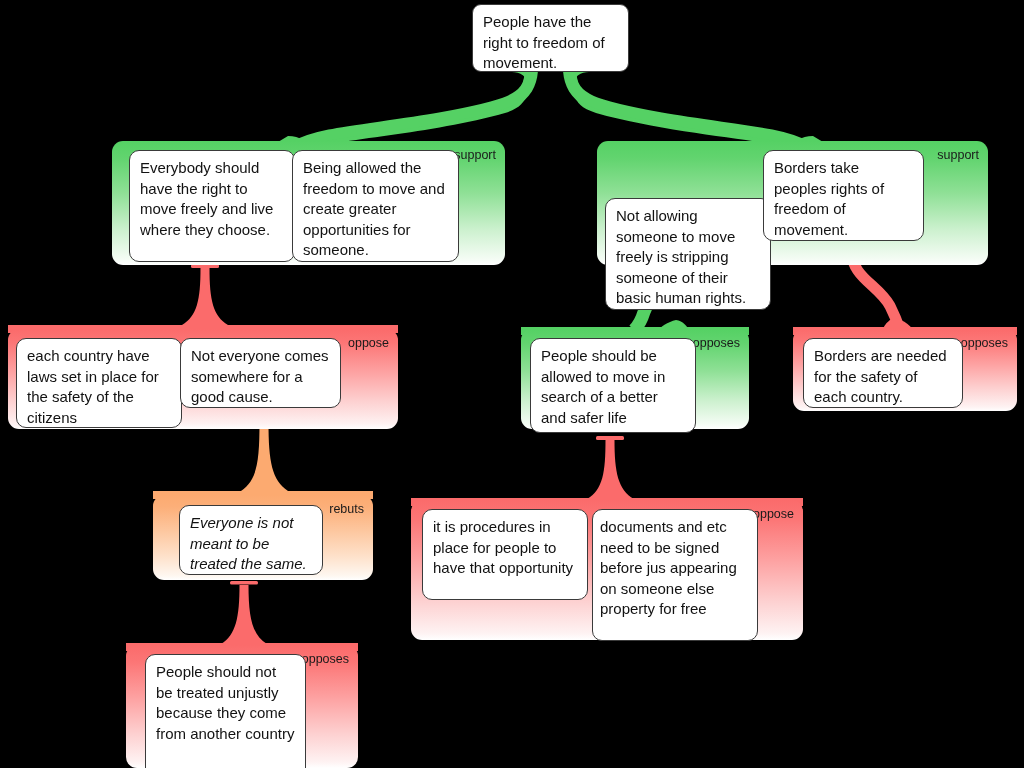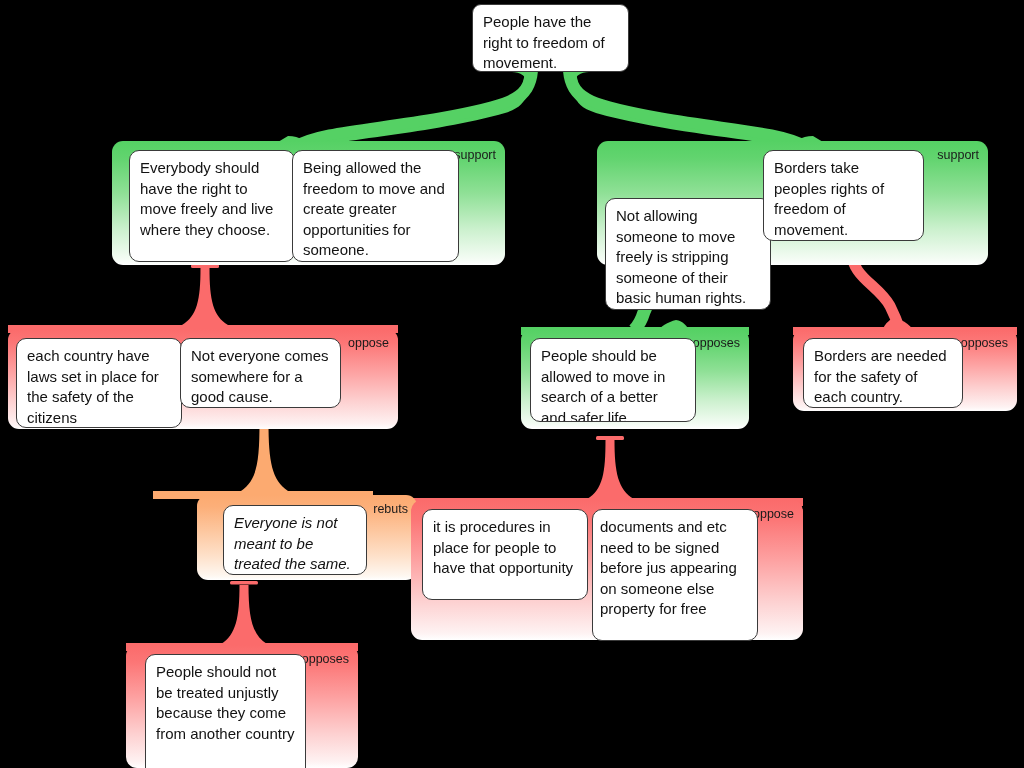--- a/index.html
+++ b/index.html
@@ -39,21 +39,20 @@
     box-sizing: border-box;
   }
   .group.support {
     background: linear-gradient(to bottom, #55d164 0%, #62d46f 14%, #8fe096 42%, #cdf1cf 72%, #f4fcf4 95%, #ffffff 100%);
   }
   .group.oppose {
     background: linear-gradient(to bottom, #fb6b6b 0%, #fc7676 14%, #fda0a0 42%, #fdd0d0 72%, #fef2f2 95%, #ffffff 100%);
   }
   .group.rebut {
     background: linear-gradient(to bottom, #fcaa70 0%, #fcaf79 14%, #fdc79f 42%, #fee1ca 72%, #fef7f0 95%, #ffffff 100%);
-    margin-left: 44px;
   }
 
   .group-label {
     position: absolute;
     top: 7px;
     right: 9px;
     font-size: 12.5px;
     line-height: 14px;
     color: #1a1a1a;
     white-space: nowrap;
@@ -191,21 +190,21 @@
   </div>
 
   <div class="group oppose" style="left:8px; top:329px; width:390px; height:100px;">
     <span class="group-label">oppose</span>
     <div class="card" style="left:8px; top:9px; width:166px; height:90px;">each country have laws set in place for the safety of the citizens</div>
     <div class="card" style="left:172px; top:9px; width:161px; height:70px;">Not everyone comes somewhere for a good cause.</div>
   </div>
 
   <div class="group support" style="left:521px; top:329px; width:228px; height:100px;">
     <span class="group-label">opposes</span>
-    <div class="card" style="left:9px; top:9px; width:166px; height:84px;">People should be allowed to move in search of a better and safer life</div>
+    <div class="card" style="left:9px; top:9px; width:166px; height:95px;">People should be allowed to move in search of a better and safer life</div>
   </div>
 
   <div class="group oppose" style="left:793px; top:329px; width:224px; height:82px;">
     <span class="group-label">opposes</span>
     <div class="card" style="left:10px; top:9px; width:160px; height:70px;">Borders are needed for the safety of each country.</div>
   </div>
 
   <div class="group rebut" style="left:153px; top:495px; width:220px; height:85px;">
     <span class="group-label">rebuts</span>
     <div class="card" style="left:26px; top:10px; width:144px; height:70px;font-style:italic;">Everyone is not meant to be treated the same.</div>

